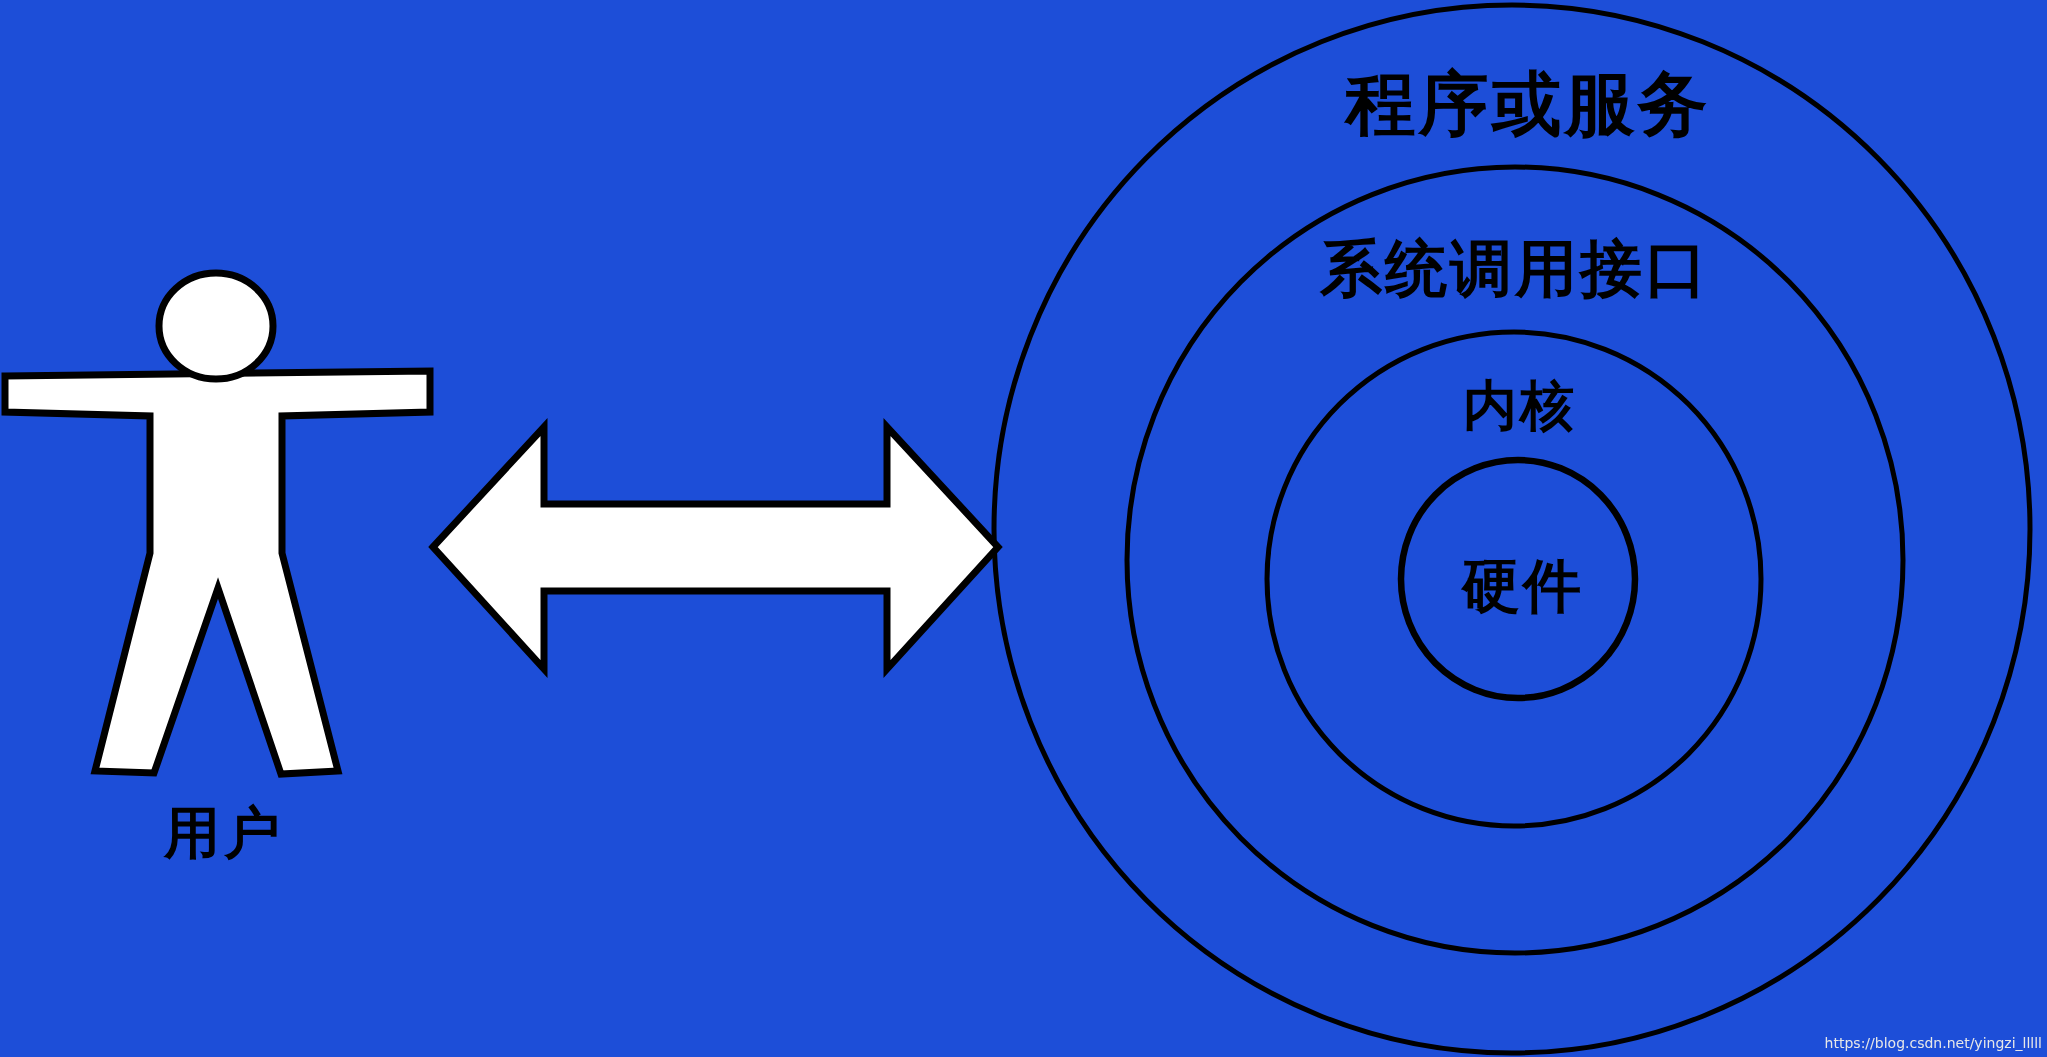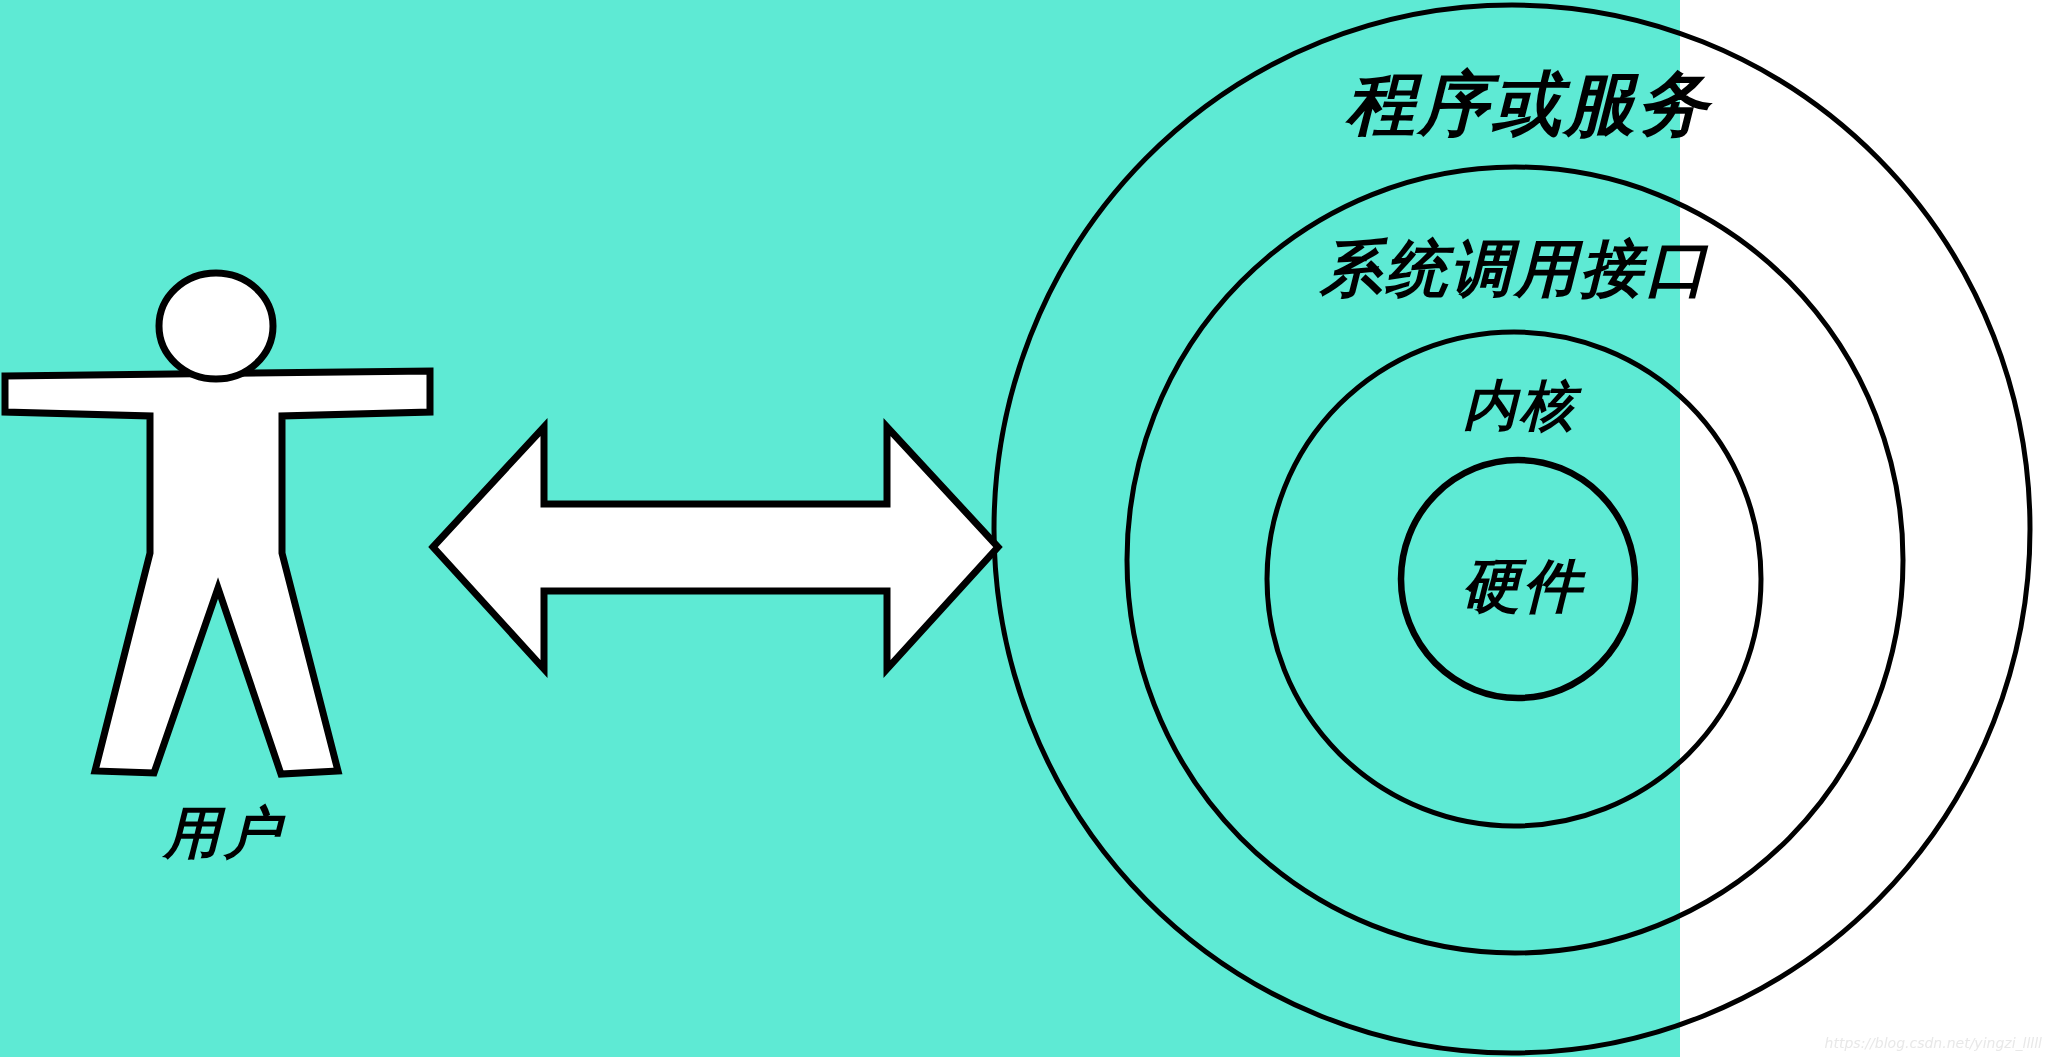--- a/index.html
+++ b/index.html
@@ -5,24 +5,23 @@
   html, body {
     margin: 0;
     padding: 0;
     background: #ffffff;
     width: 2047px;
     height: 1057px;
     overflow: hidden;
   }
   .stage {
     position: relative;
-    width: 1680px;
+    width: 2047px;
     height: 1057px;
-    background: #5eead4;
-    font-style: italic;
+    background: #1d4ed8;
   }
   svg {
     display: block;
     width: 2047px;
     height: 1057px;
   }
   .cjk-label {
     font-family: "DejaVu Serif", "Liberation Serif", serif;
     font-weight: bold;
     fill: #000000;

